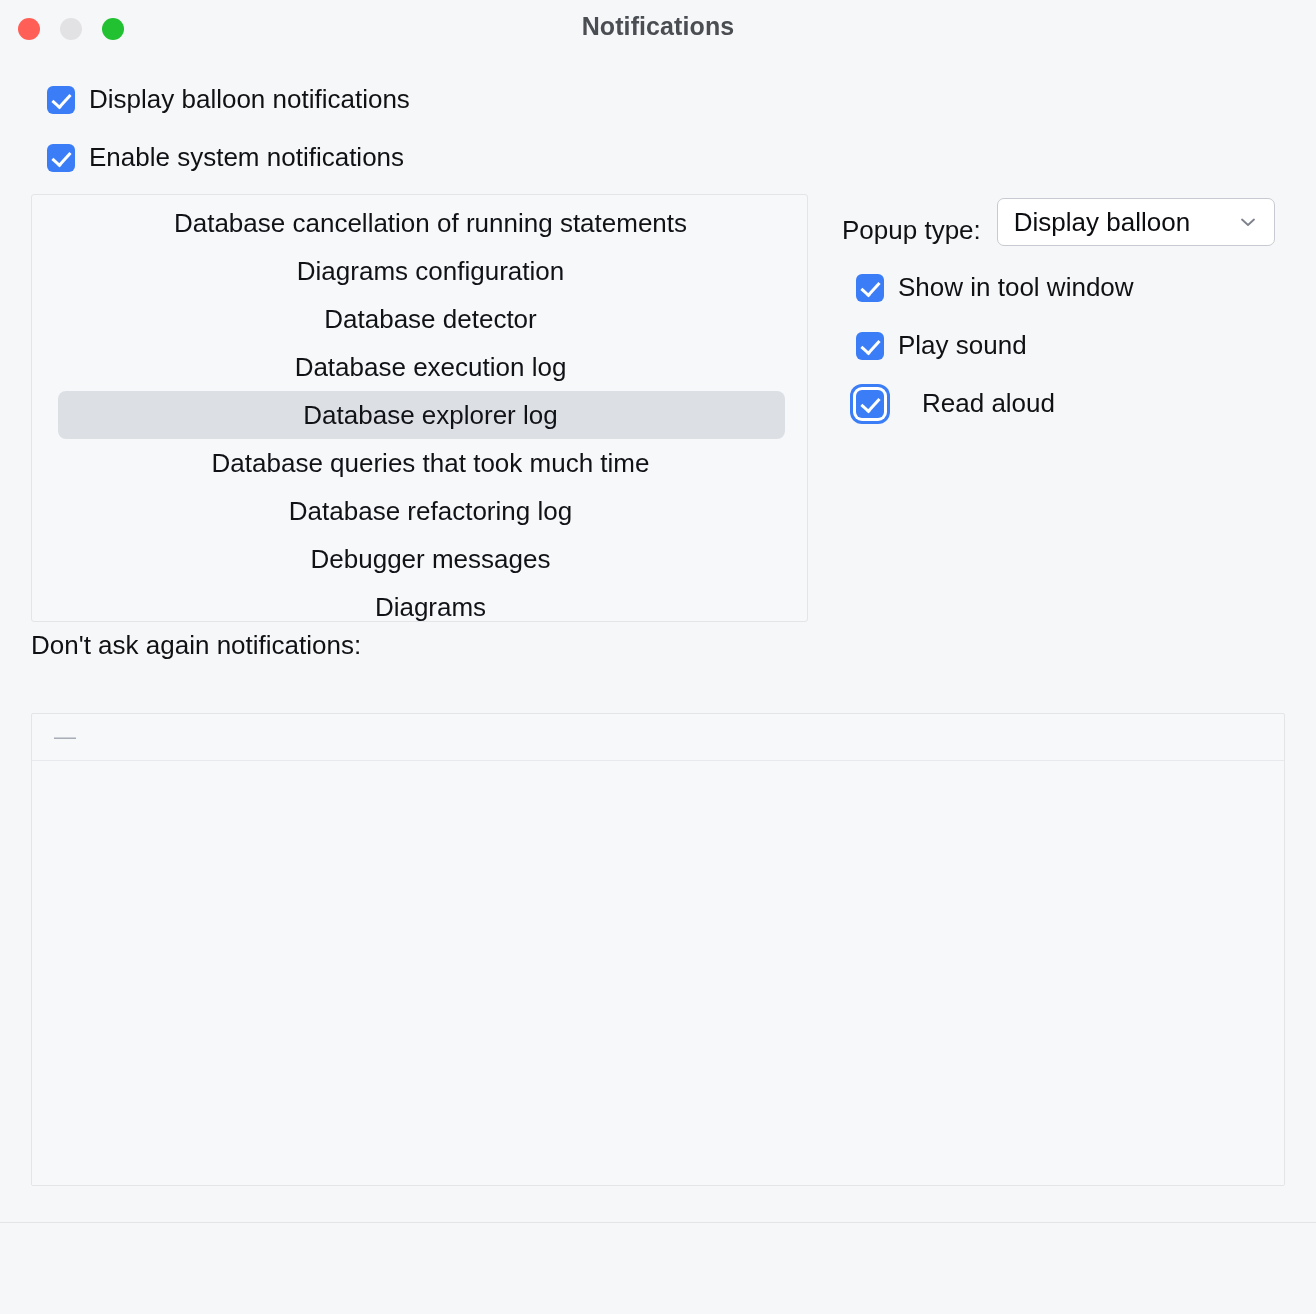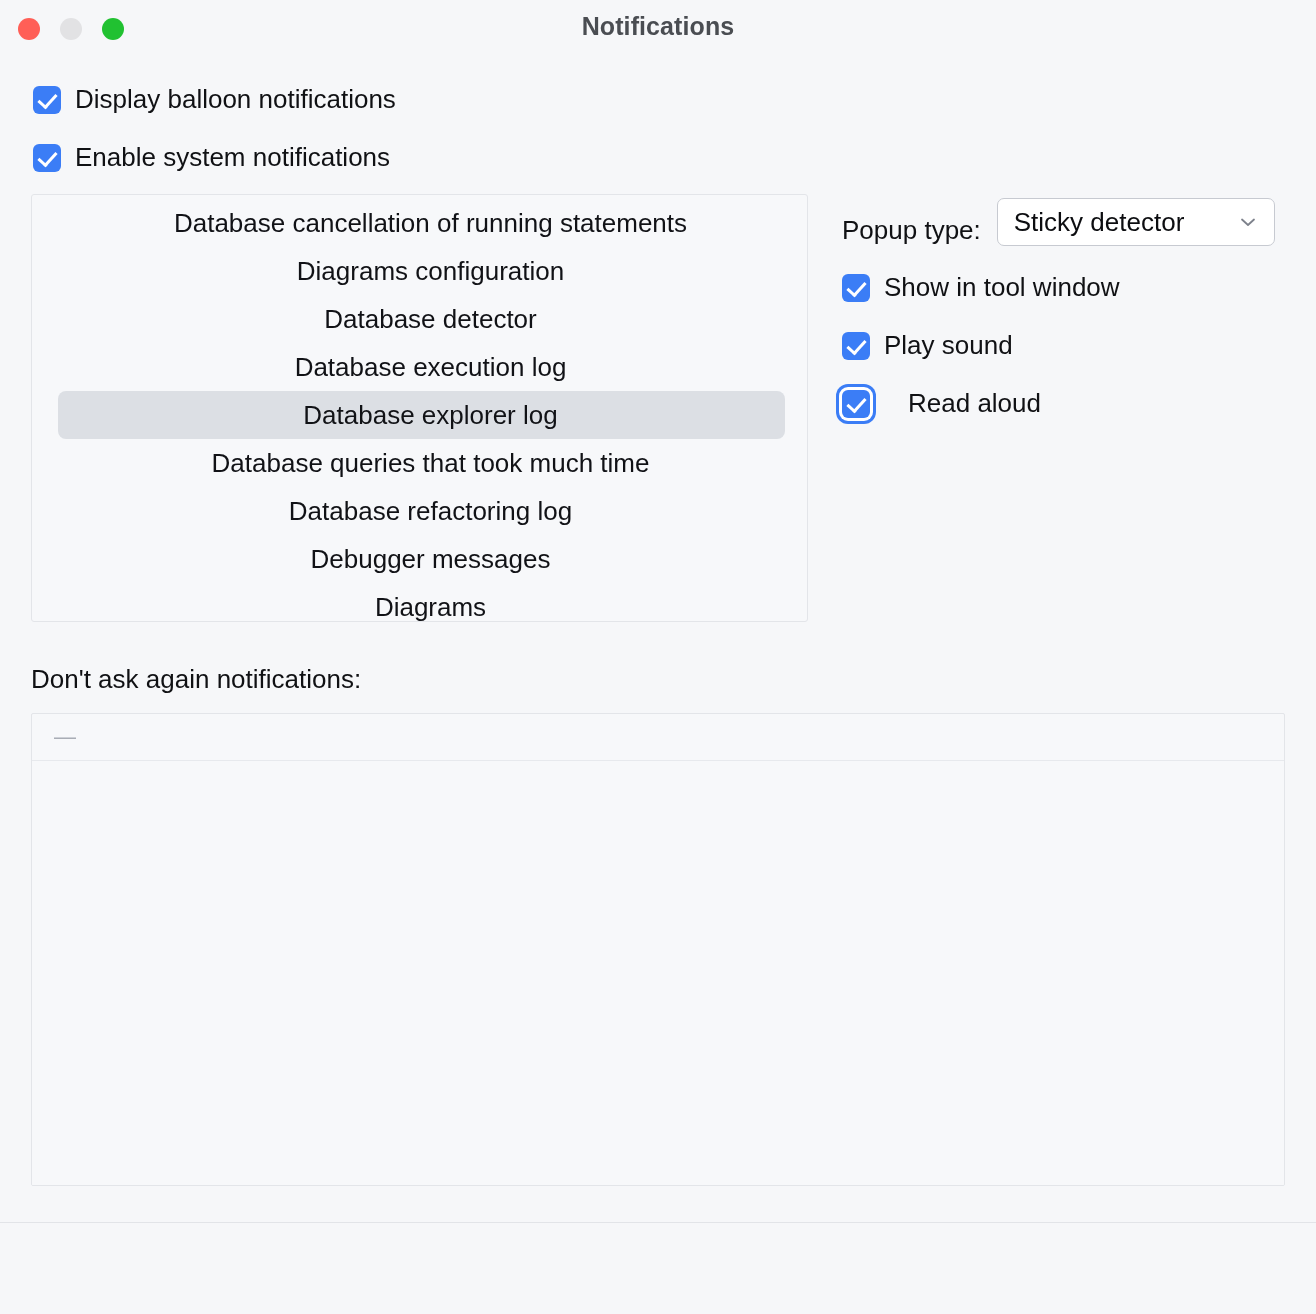--- a/index.html
+++ b/index.html
@@ -58,20 +58,21 @@
     color: #4a4d52;
     letter-spacing: 0.1px;
   }
 
   
   .cbrow {
     position: absolute;
     display: flex;
     align-items: center;
     gap: 14px;
+    margin-left: 14px;
   }
   #cb-balloon { left: 33px; top: 84px; }
   #cb-system  { left: 33px; top: 142px; }
 
   .cbox {
     width: 28px; height: 28px;
     border-radius: 6px;
     background: #3b7df6;
     position: relative;
     flex: 0 0 auto;
@@ -162,21 +163,21 @@
     width: 20px; height: 20px;
   }
 
   #cb-toolwindow { left: 842px; top: 272px; }
   #cb-playsound  { left: 842px; top: 330px; }
   #cb-readaloud  { left: 842px; top: 388px; gap: 38px; }
 
   
   #dontask-label {
     position: absolute;
-    left: 31px; top: 664px;
+    left: 31px; top: 630px;
     font-size: 26px;
     color: #101114;
     white-space: nowrap;
   }
   #dontask-table {
     position: absolute;
     left: 31px; top: 713px;
     width: 1254px; height: 473px;
     border: 1px solid #e3e5e9;
     border-radius: 2px;
@@ -265,21 +266,21 @@
         <span>Debugger messages</span>
       </div>
     <div class="list-item">
         <span>Diagrams</span>
       </div>
   </div>
 
   <div id="popup-row">
     <span id="popup-label">Popup type:</span>
     <div id="popup-select">
-      <span id="popup-value">Sticky detector</span>
+      <span id="popup-value">Display balloon</span>
       <svg id="popup-chevron" viewBox="0 0 20 20">
         <path d="M4 7.5 L10 13 L16 7.5" fill="none" stroke="#7d818b" stroke-width="1.8" stroke-linecap="round" stroke-linejoin="round"></path>
       </svg>
     </div>
   </div>
 
   <div class="cbrow" id="cb-toolwindow">
     <span class="cbox"></span>
     <span class="cblabel">Show in tool window</span>
   </div>

